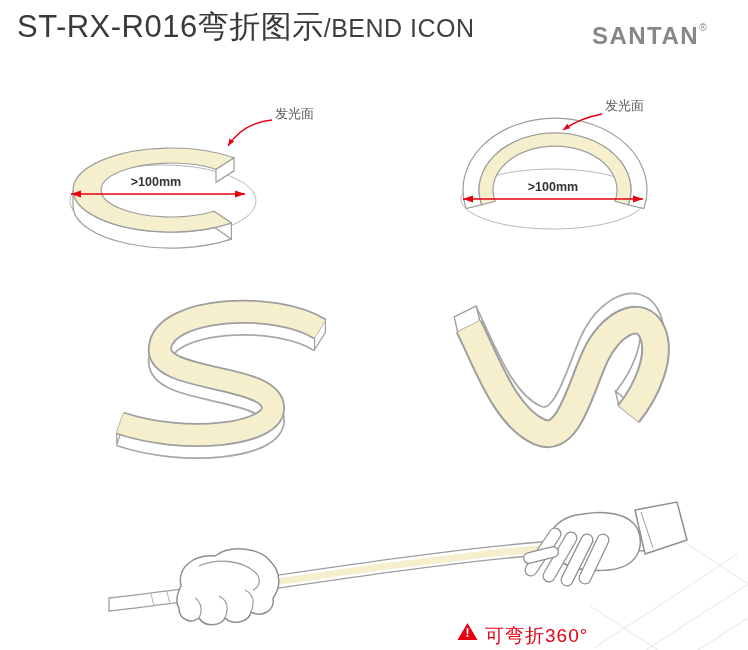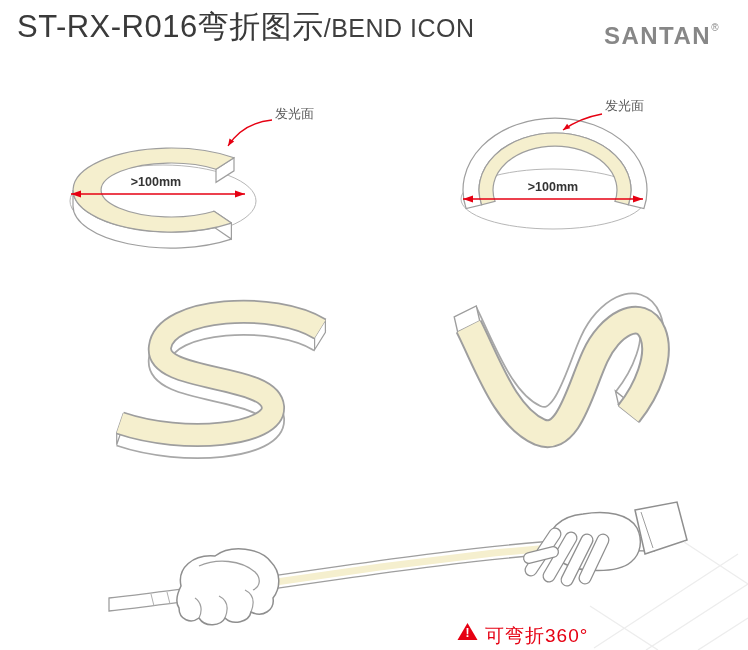--- a/index.html
+++ b/index.html
@@ -1,21 +1,21 @@
 <!DOCTYPE html>
 <html><head>
 <meta charset="utf-8">
 <style>
   html,body{margin:0;padding:0;}
   .page{position:relative;width:748px;height:650px;background:#ffffff;overflow:hidden;
         font-family:"Liberation Sans", sans-serif;}
   h1{position:absolute;left:17px;top:6px;margin:0;font-weight:400;color:#3a3a3a;white-space:nowrap;}
   h1 .main{font-size:31px;letter-spacing:.5px;}
   h1 .sub{font-size:25px;letter-spacing:.5px;color:#3f3f3f;}
-  .brand{position:absolute;right:28px;top:22px;font-size:24px;font-weight:700;color:#878787;
+  .brand{position:absolute;right:40px;top:22px;font-size:24px;font-weight:700;color:#878787;
          letter-spacing:1.5px;}
   .brand sup{font-size:10px;font-weight:400;vertical-align:top;}
   .diagram{position:absolute;}
   #svg-circle-flat{left:38px;top:90px;}
   #svg-circle-side{left:415px;top:92px;}
   #svg-s-bend{left:65px;top:295px;}
   #svg-wave-bend{left:425px;top:285px;}
   #svg-hands{left:79px;top:490px;}
   #watermark{right:0;bottom:0;}
   .warning{position:absolute;left:457px;top:614px;display:flex;align-items:center;gap:7px;}

